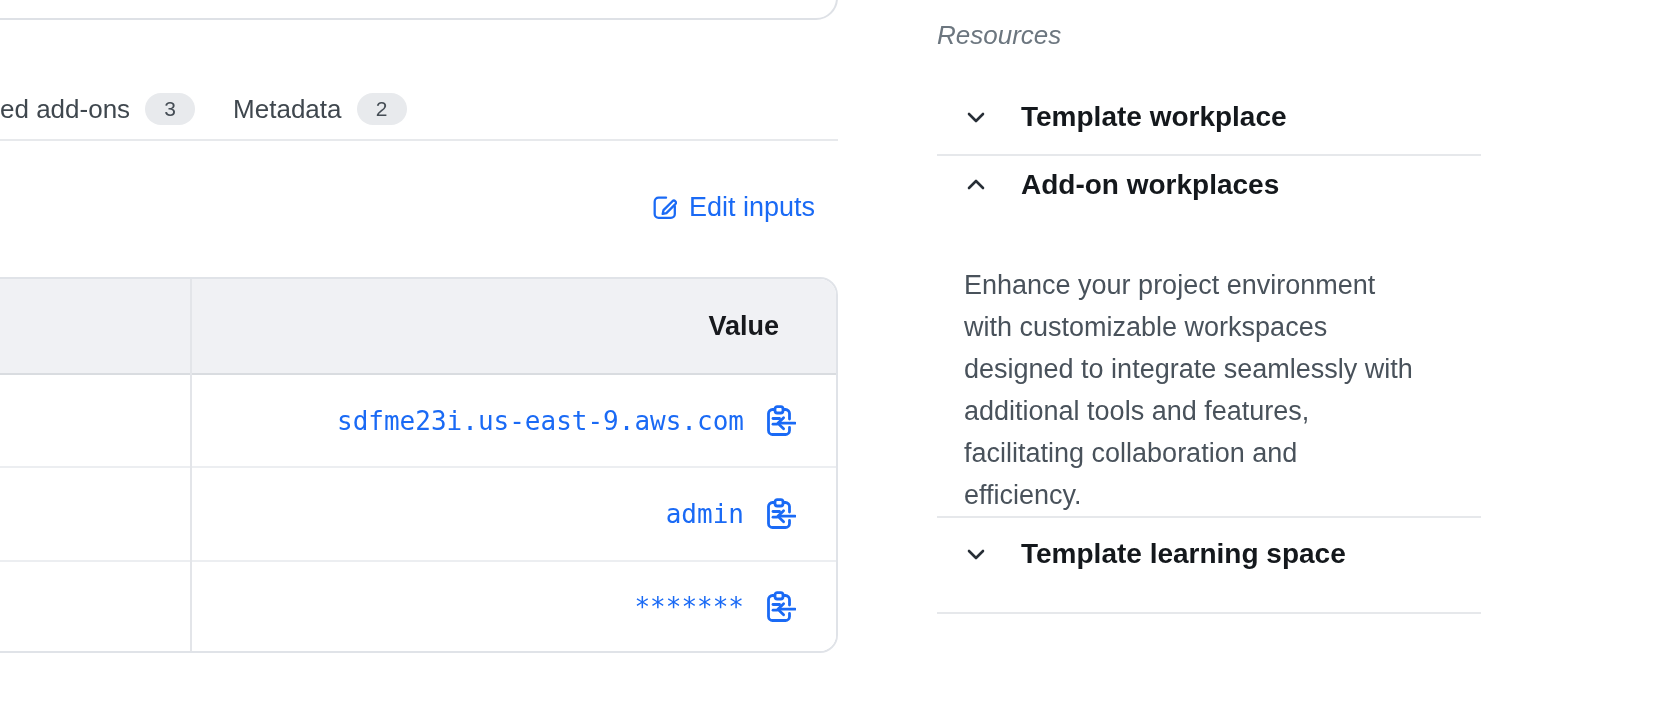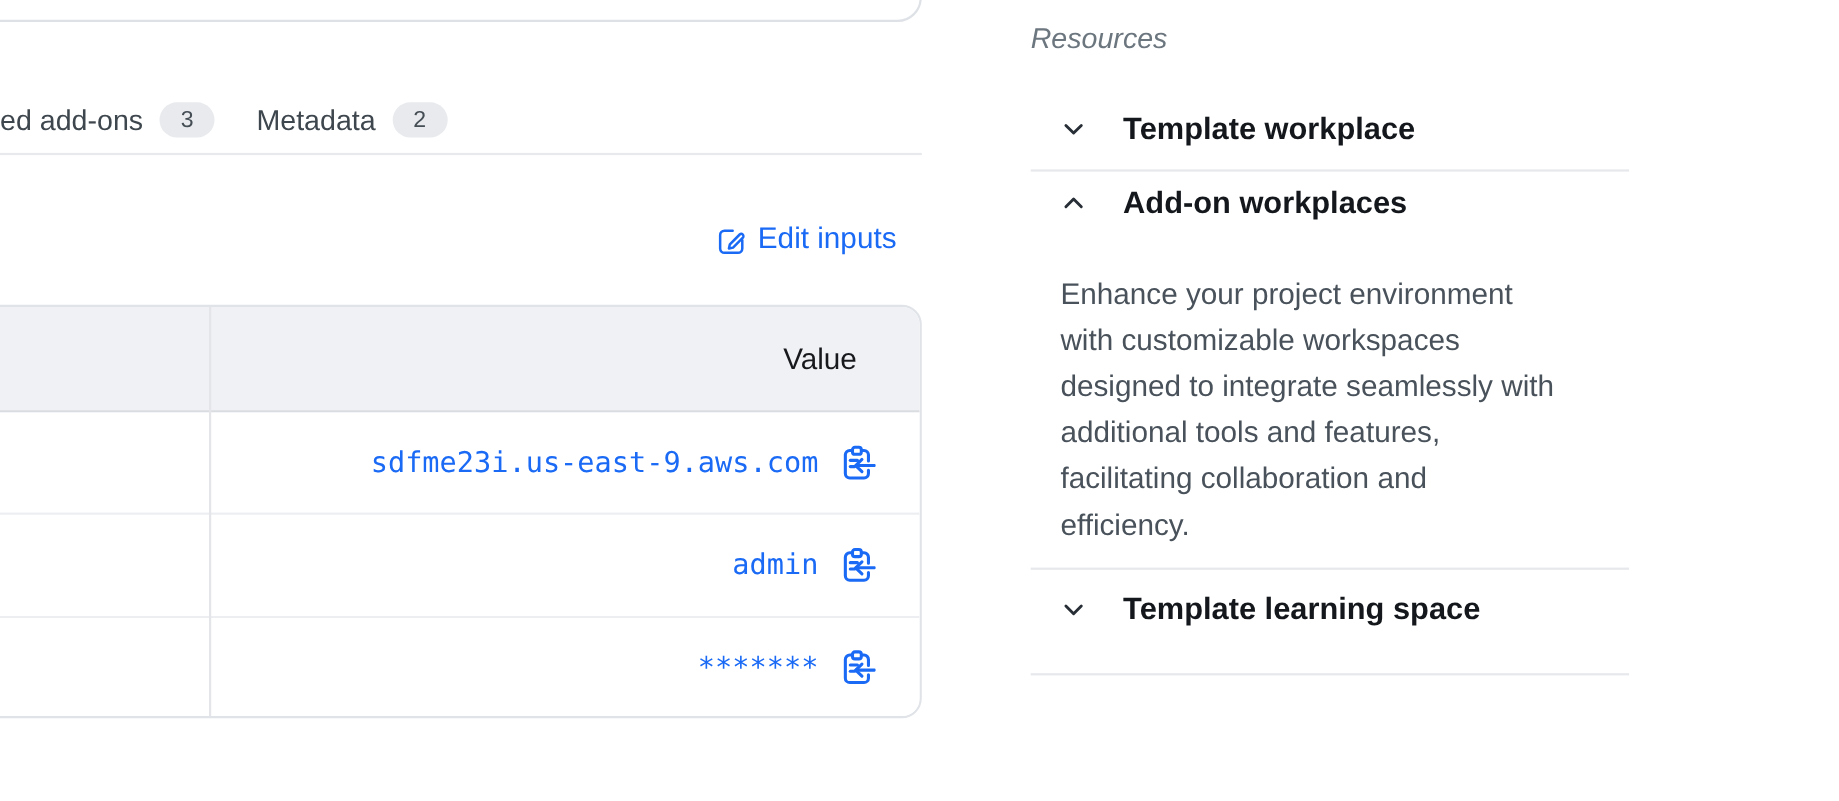--- a/index.html
+++ b/index.html
@@ -23,56 +23,56 @@
   .badge {
     min-width:50px; height:32px; padding:0 15px; border-radius:16px;
     background:#e8eaed; color:#454d55; font-size:21px;
     display:flex; align-items:center; justify-content:center;
   }
   .tab-divider { position:absolute; left:0; top:139px; width:838px; height:2px; background:#e7e9ec; }
 
   
   .edit-link {
     position:absolute; top:192px; right:857px; height:40px;
-    display:flex; align-items:flex-end; gap:12px; cursor:pointer;
+    display:flex; align-items:flex-start; gap:12px; cursor:pointer;
     color:#1a6af5; font-size:27px; font-weight:500; text-decoration:none; white-space:nowrap;
   }
   .edit-link svg { display:block; }
 
   
   .io-table {
     position:absolute; left:-50px; top:277px; width:888px; height:376px;
     background:#fff; border:2px solid #e0e3e8; border-radius:18px; overflow:hidden;
   }
   .thead { height:96px; background:#f0f1f4; border-bottom:2px solid #d9dce0; display:flex; }
   .th-key { width:239px; }
   .th-value {
     flex:1; display:flex; align-items:center; justify-content:flex-end;
-    padding-right:57px; font-size:27px; font-weight:400; color:#17191d;
+    padding-right:57px; font-size:27px; font-weight:700; color:#17191d;
   }
   .tbody { display:flex; flex-direction:column; height:278px; }
   .trow { flex:1; display:flex; align-items:center; justify-content:flex-end;
           padding-right:40px; gap:18px; border-bottom:2px solid #eceef1; background:#fff; }
   .trow:last-child { border-bottom:none; }
   .mono-value { font-family:"DejaVu Sans Mono", monospace; font-size:26px; color:#1a6af5; white-space:nowrap; }
   .copy-btn { width:34px; height:34px; border:none; background:transparent; padding:0; cursor:pointer; }
   .copy-btn svg { display:block; }
   .col-line { position:absolute; left:238px; top:0; bottom:0; width:2px; background:#e3e5e9; }
 
   
   .resources-title { position:absolute; left:937px; top:16px; font-size:26px; line-height:38px; color:#6c767f;font-style:italic; }
   .acc-header {
     position:absolute; left:937px; width:544px; height:46px;
     display:flex; align-items:center; padding-left:27px; gap:33px; cursor:pointer;
   }
   .acc-header .chev { width:24px; height:24px; flex:0 0 auto; }
   .acc-title { font-size:28px; font-weight:700; color:#14181c; white-space:nowrap; }
   .acc-divider { position:absolute; left:937px; width:544px; height:2px; background:#e6e8eb; }
   .acc-body {
-    position:absolute; left:964px; top:246px; width:520px;
+    position:absolute; left:964px; top:264px; width:520px;
     font-size:27px; line-height:42px; color:#49525b; white-space:pre-line;
   }
   .hdr-1 { top:94px;text-align:center; }
   .div-1 { top:154px; }
   .hdr-2 { top:162px; }
   .div-2 { top:516px; }
   .hdr-3 { top:531px; }
   .div-3 { top:612px; }
 </style>
 </head>

